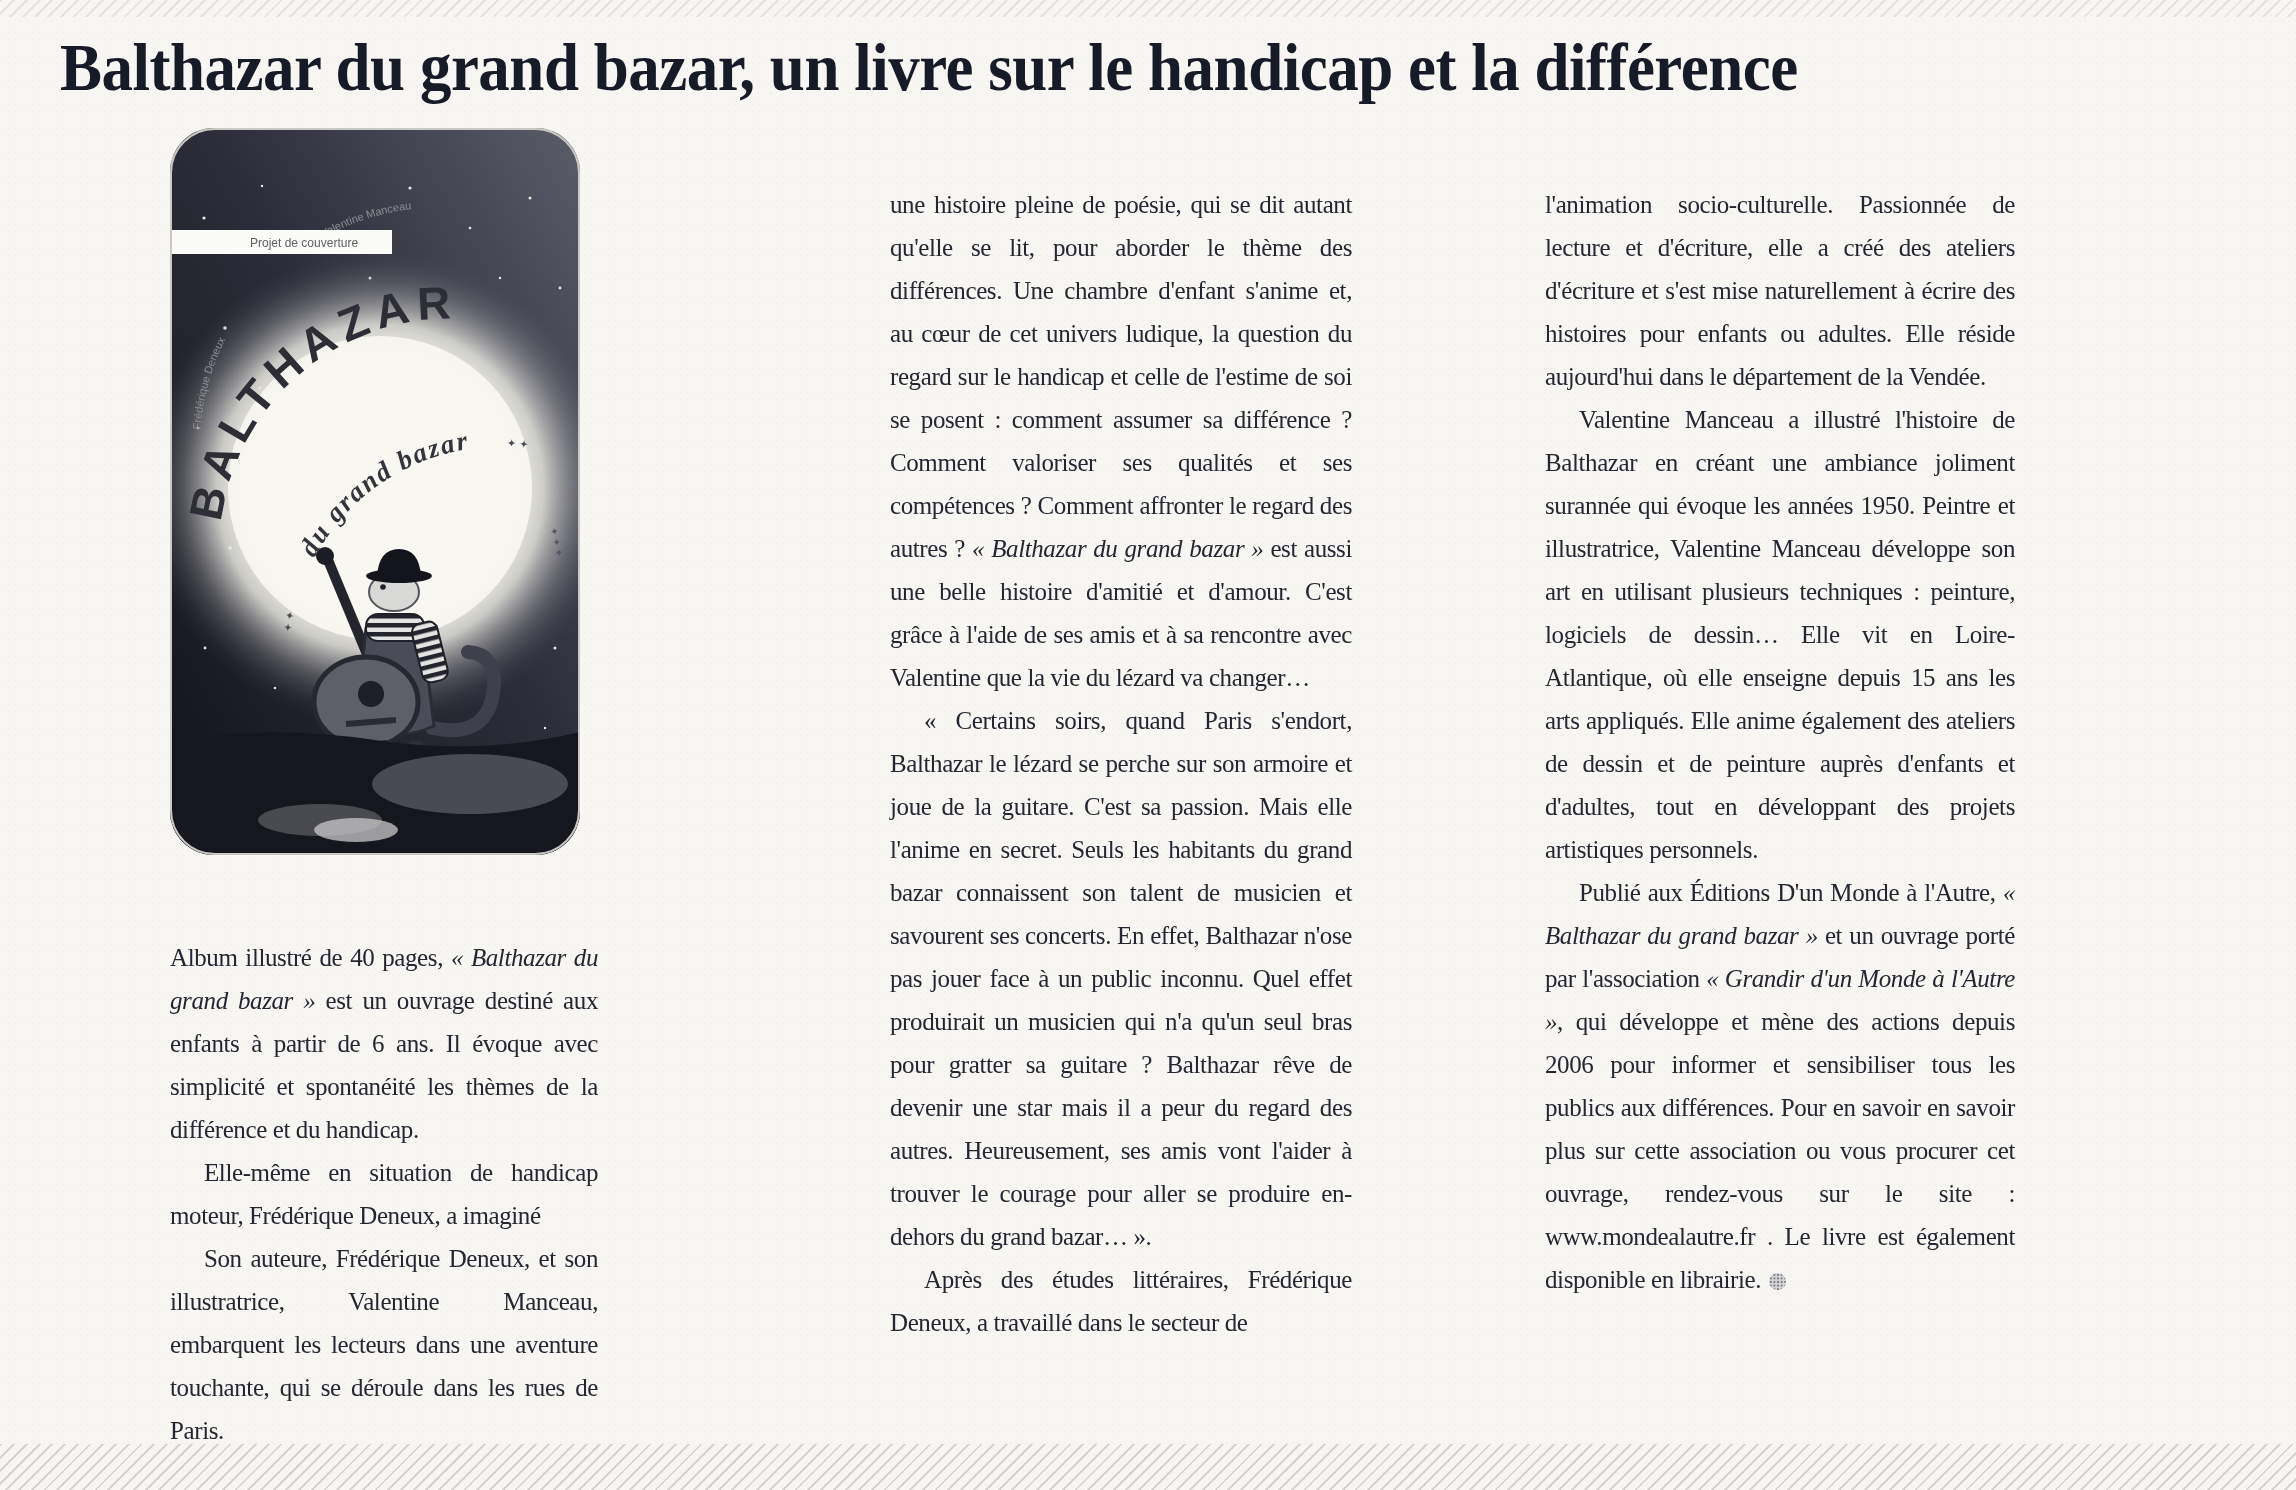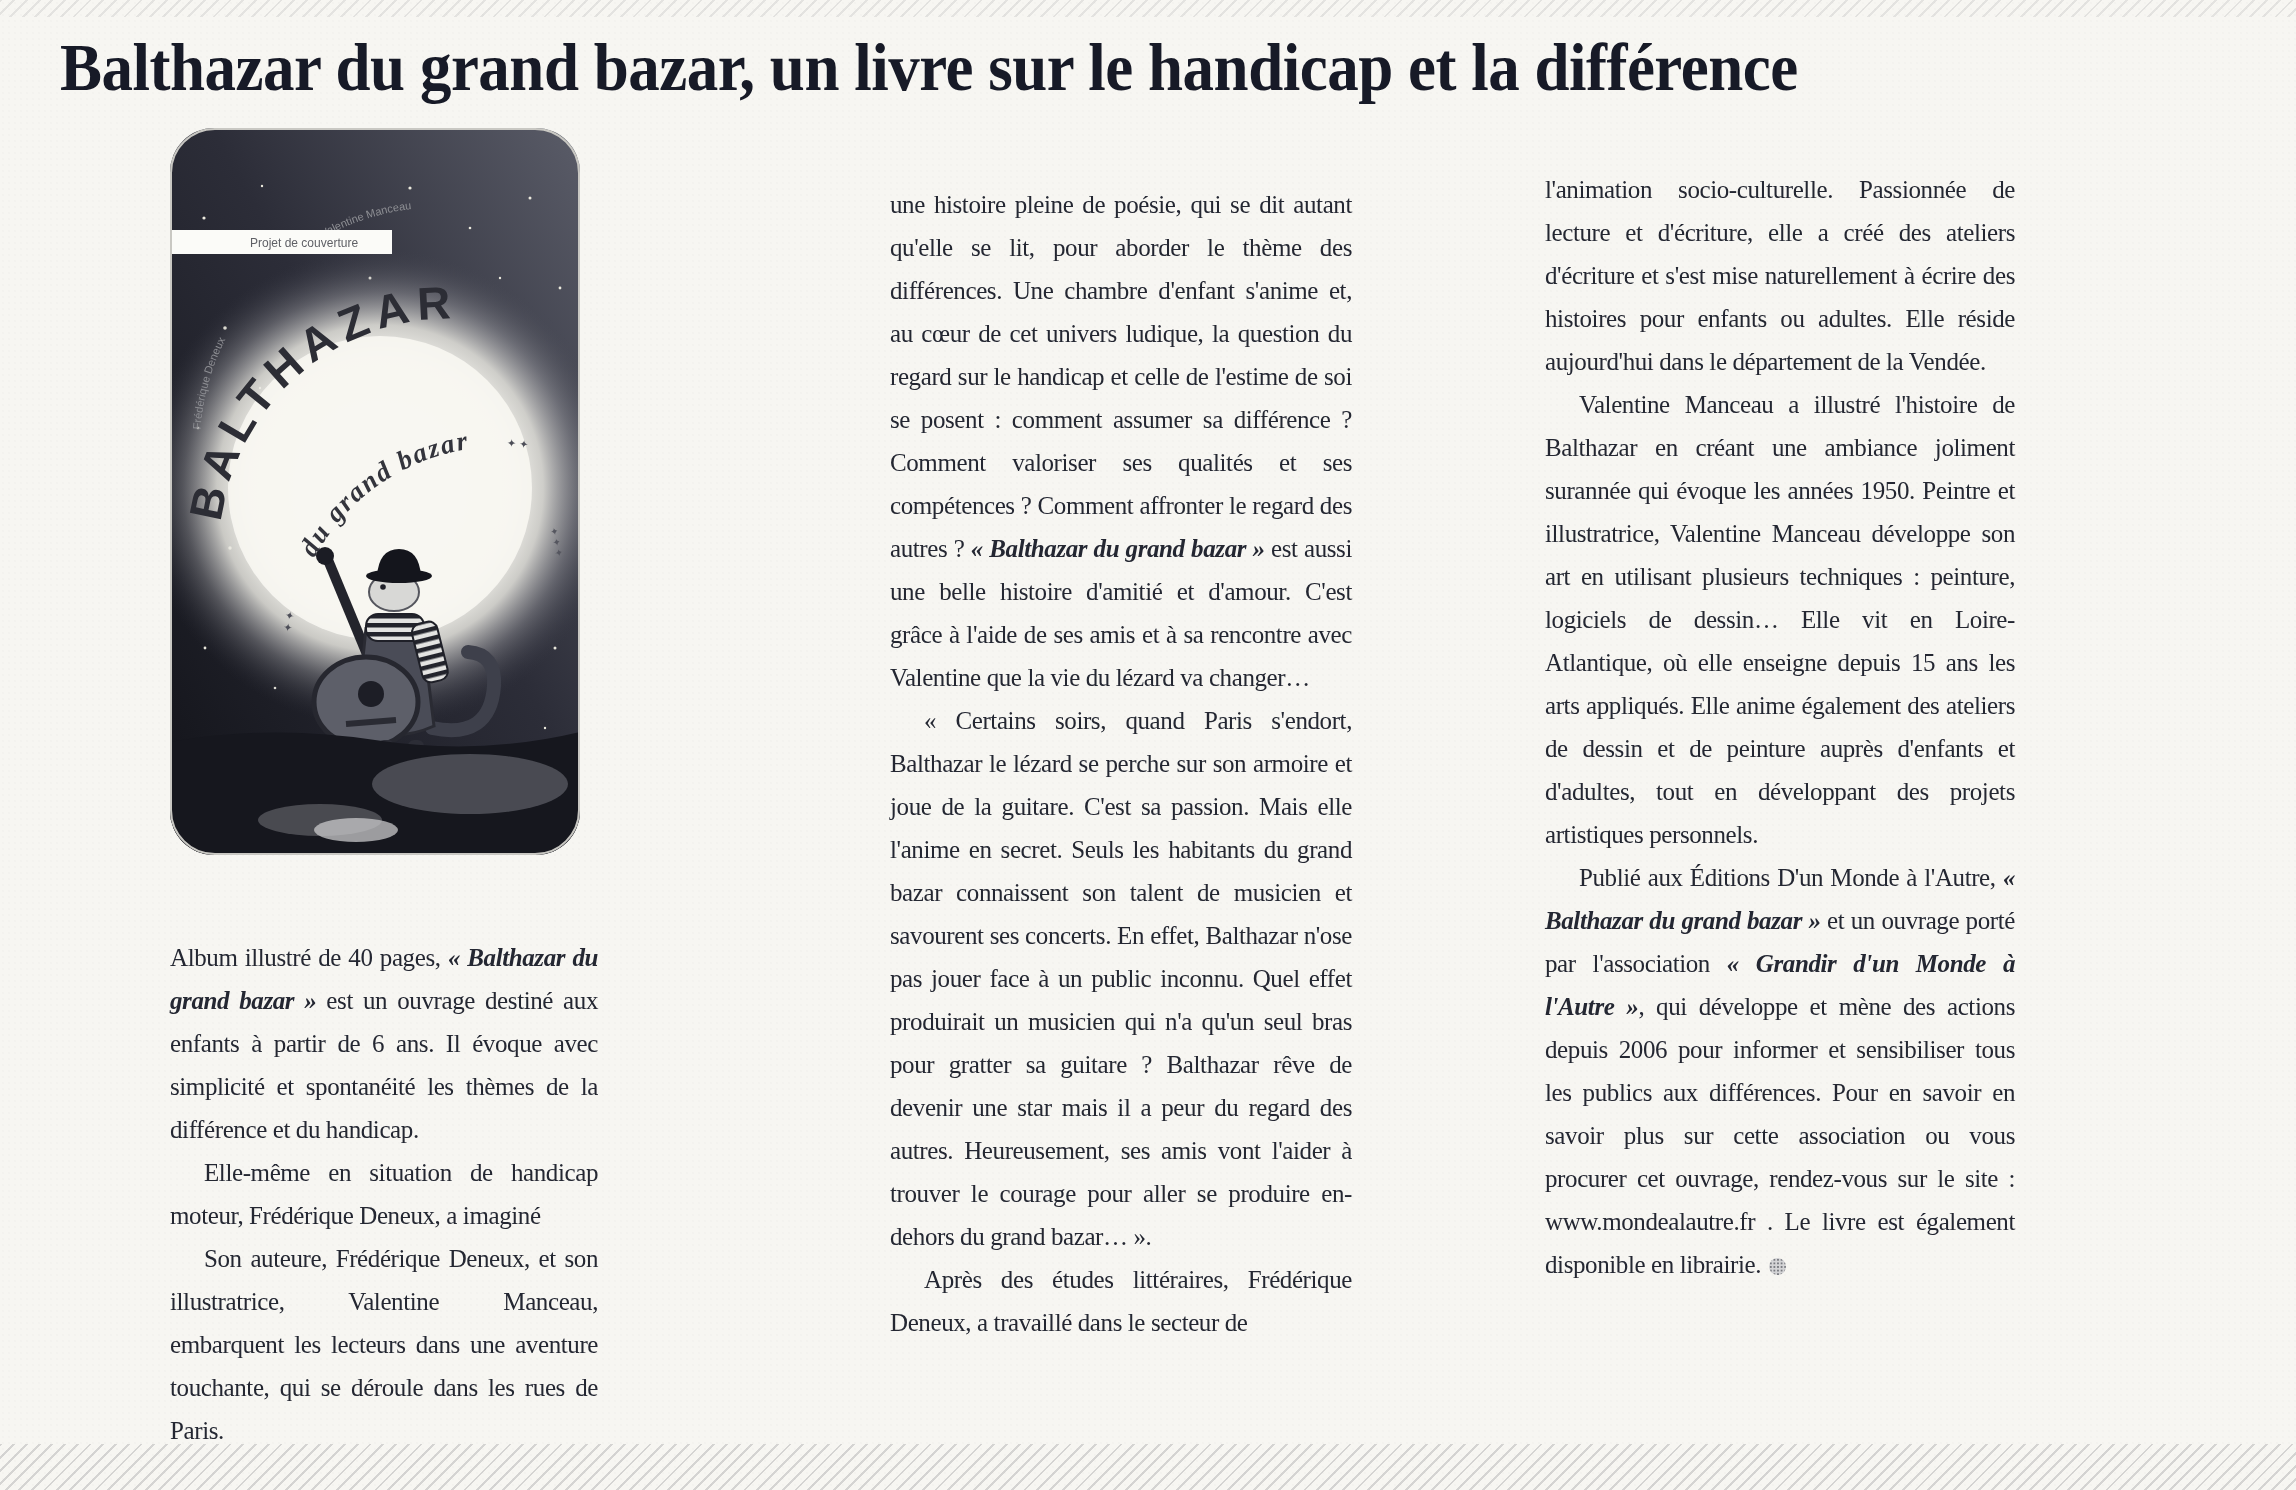--- a/index.html
+++ b/index.html
@@ -26,24 +26,24 @@
     letter-spacing:-0.5px;white-space:nowrap;
     transform:scaleY(1.06);transform-origin:left top;
   }
   .coltext{position:absolute;color:#242732;}
   .coltext p.para{
     margin:0;font-size:25px;line-height:43px;letter-spacing:-0.4px;
     text-align:justify;
   }
   .coltext p.indent{text-indent:34px;}
   .coltext p.italic{}
-  .coltext .it{font-style:italic;font-weight:bold;}
+  .coltext .it{font-style:italic;}
   .col-left-text{left:170px;top:936px;width:428px;}
   .col-middle{left:890px;top:183px;width:462px;}
-  .col-right{left:1545px;top:168px;width:470px;}
+  .col-right{left:1545px;top:183px;width:470px;}
   .cover{
     position:absolute;left:170px;top:128px;width:410px;height:727px;margin:0;
   }
   .cover svg{display:block;width:410px;height:727px;}
   .end-dot{
     display:inline-block;width:17px;height:17px;border-radius:50%;
     background:radial-gradient(circle, rgba(110,112,118,0.9) 0.9px, transparent 1.15px) 0 0/3.6px 3.6px, #d4d4d6;
     margin-left:8px;vertical-align:-2px;
   }
 </style>

